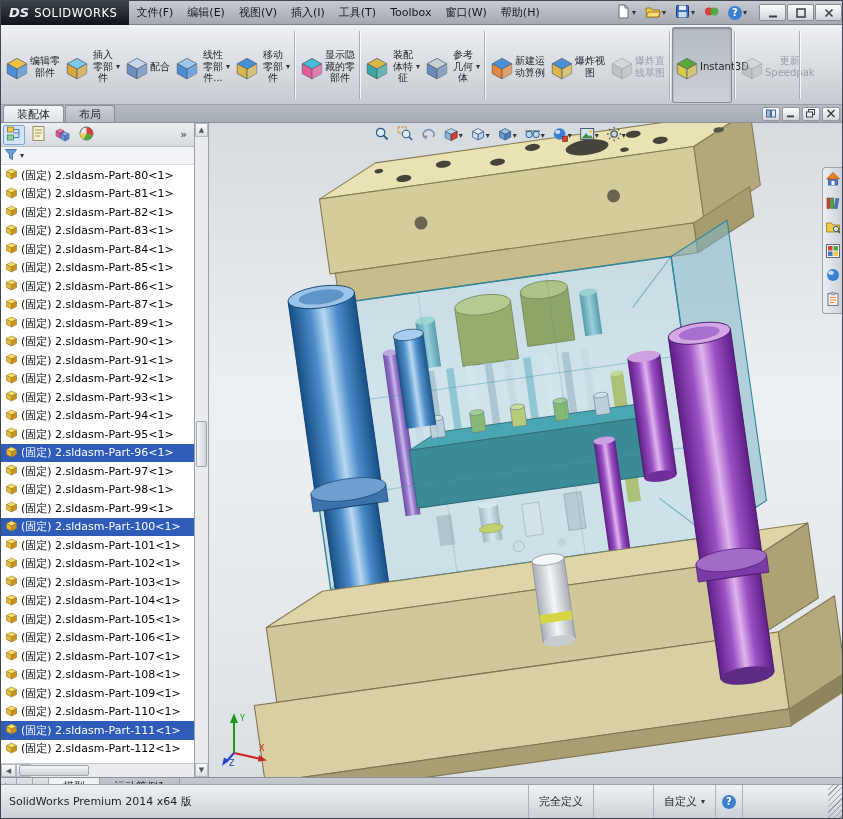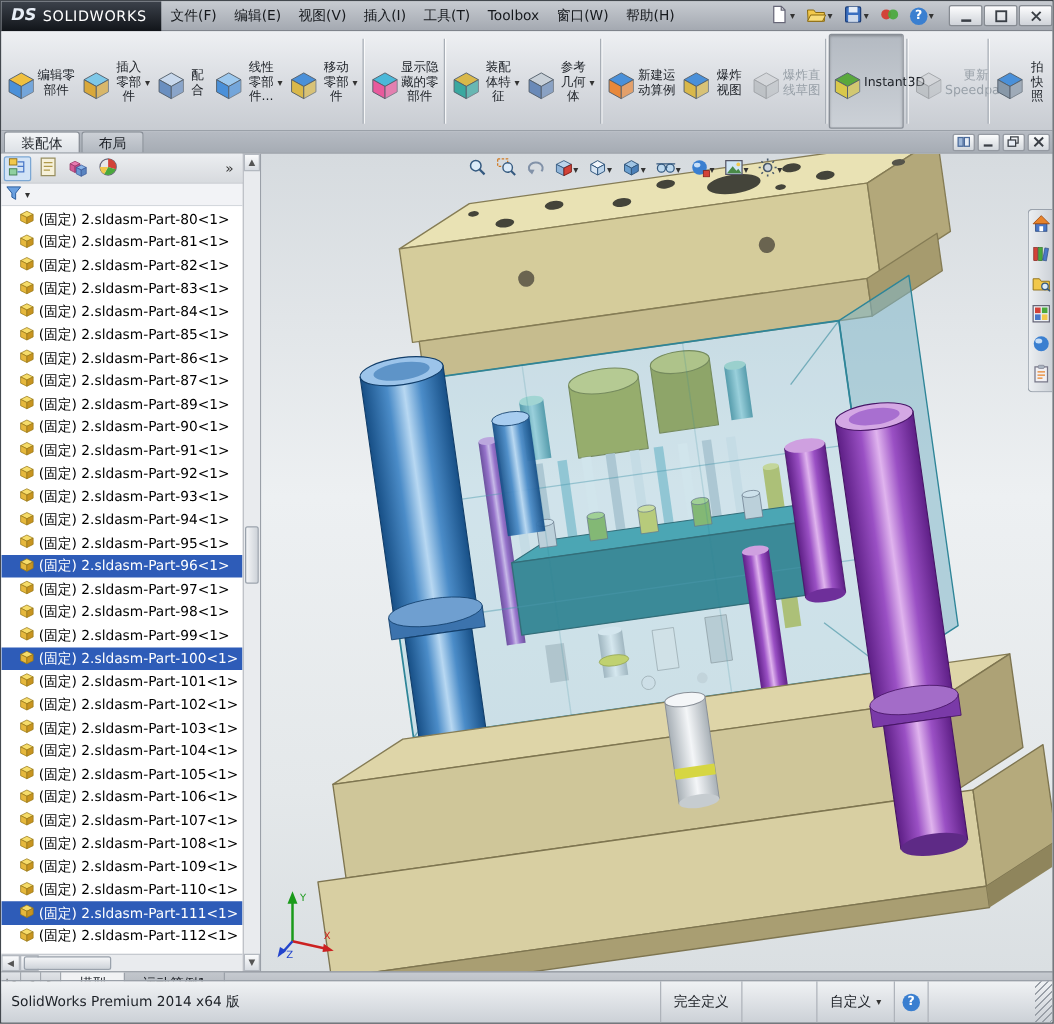--- a/index.html
+++ b/index.html
@@ -49,21 +49,21 @@
   .main{position:absolute;top:122px;left:0;right:0;bottom:41px;display:flex}
 
   .panel{width:194px;background:#fff;display:flex;flex-direction:column;border-right:1px solid #9aa0a8}
   .ptools{height:24px;background:linear-gradient(#eceef1,#d7dade);border-bottom:1px solid #bcc0c6;
           display:flex;align-items:center;gap:2px;padding:0 2px;flex:none}
   .ptool{width:22px;height:20px;display:flex;align-items:center;justify-content:center;border:1px solid transparent;border-radius:2px}
   .ptool.active{background:#d2e3f6;border-color:#7ba7d4}
   .poverflow{margin-left:auto;padding:0 5px;color:#333;font-size:11px}
   .filterrow{height:18px;background:#f2f3f6;border-bottom:1px solid #d4d8dd;display:flex;align-items:center;padding:0 3px;gap:2px;flex:none}
   .tree{flex:1;overflow:hidden;background:#fff;padding-top:1px}
-  .trow{height:18.5px;display:flex;align-items:center;gap:3px;padding-left:14px;white-space:nowrap;overflow:hidden;color:#000}
+  .trow{height:18.5px;display:flex;align-items:center;gap:3px;padding-left:4px;white-space:nowrap;overflow:hidden;color:#000}
   .trow .tlabel{font-size:11px}
   .trow.sel{background:#2e5cb8;color:#fff}
   .phscroll{height:14px;flex:none;background:#e9ebee;border-top:1px solid #c6cad0;display:flex;align-items:center;position:relative}
   .harrow{width:15px;height:13px;display:flex;align-items:center;justify-content:center;font-size:7px;color:#555;
           background:linear-gradient(#fafbfc,#d8dce2);border:1px solid #b4b9c0}
   .hthumb{position:absolute;left:18px;top:1px;height:11px;width:70px;background:linear-gradient(#f4f5f7,#ced3d9);
           border:1px solid #9aa2ac;border-radius:2px}
   .hspacer{flex:1}
 
   .vscroll{width:14px;flex:none;background:#e9ebee;border-right:1px solid #9aa0a8;position:relative}
@@ -341,32 +341,20 @@
             <g transform="scale(1.0833333333333333)">
               <polygon points="3,9 12,4 21,9 12,14" fill="#c8d0d8" stroke="#55606c" stroke-width=".7"></polygon>
               <polygon points="3,9 12,14 12,23 3,18" fill="#9aa8b4" stroke="#55606c" stroke-width=".7"></polygon>
               <polygon points="12,14 21,9 21,18 12,23" fill="#9aa8b4" opacity=".7" stroke="#55606c" stroke-width=".7"></polygon>
             </g>
           </svg>
         </span>
         <span class="rlabel">更新 Speedpak</span>
       </div>
       <div class="rsep"></div>
-      <div class="rbtn">
-        <span class="ric">
-          <svg xmlns="http://www.w3.org/2000/svg" width="26" height="26" viewBox="0 0 26 26">
-            <g transform="scale(1.0833333333333333)">
-              <polygon points="3,9 12,4 21,9 12,14" fill="#4a90d9" stroke="#55606c" stroke-width=".7"></polygon>
-              <polygon points="3,9 12,14 12,23 3,18" fill="#8898a8" stroke="#55606c" stroke-width=".7"></polygon>
-              <polygon points="12,14 21,9 21,18 12,23" fill="#8898a8" opacity=".7" stroke="#55606c" stroke-width=".7"></polygon>
-            </g>
-          </svg>
-        </span>
-        <span class="rlabel">拍快照</span>
-      </div>
     </div>
 
   <div class="tabsband">
     <div style="display:flex;align-items:flex-end;height:100%" id="cmdtabs">
         <div class="ctab active">装配体</div>
         <div class="ctab">布局</div>
       </div>
     <div class="docwin" id="docwin">
         <div class="dwbtn">
           <svg xmlns="http://www.w3.org/2000/svg" width="12" height="11" viewBox="0 0 12 11">

